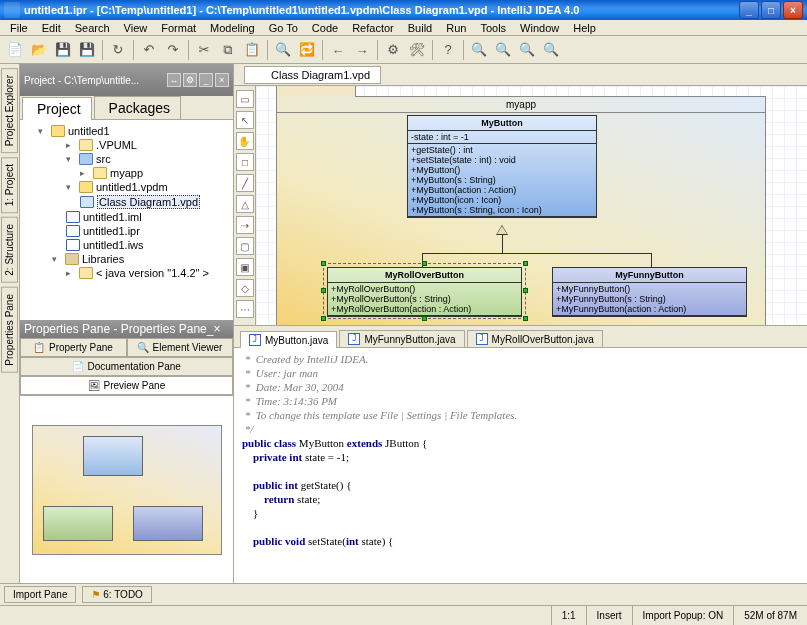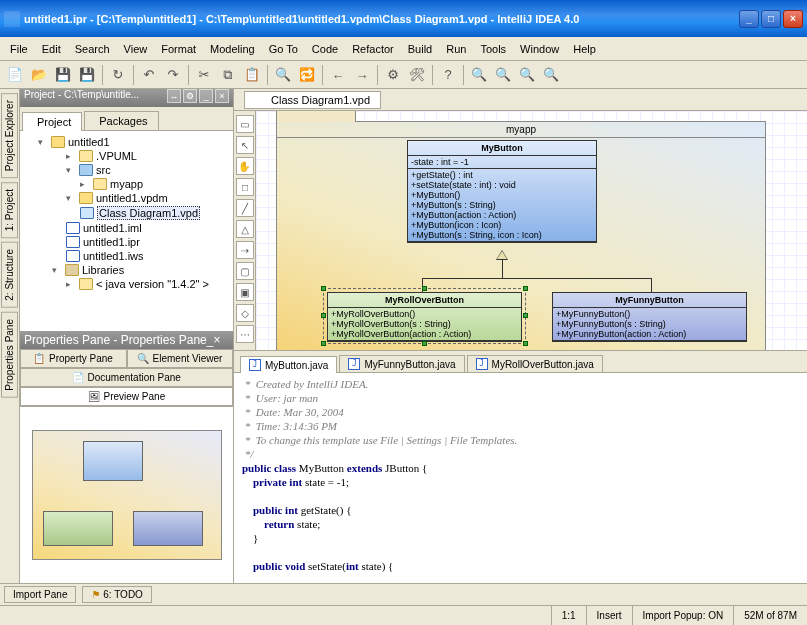--- a/index.html
+++ b/index.html
@@ -10,48 +10,48 @@
     width: 807px;
     height: 625px;
     overflow: hidden;
     display: flex;
     flex-direction: column;
   }
   
   .titlebar {
     background: linear-gradient(to bottom, #0a5ecc, #3a8eee 40%, #268ff5 60%, #0a5ecc);
     color: #fff;
-    height: 37px;
+    height: 20px;
     display: flex;
     align-items: center;
     padding: 0 4px;
     font-weight: bold;
   }
   .titlebar .icon { width: 16px; height: 16px; background:#fff2; margin-right:4px; border-radius:2px; }
   .titlebar .spacer { flex:1; }
   .winbtns { display:flex; gap:2px; }
   .winbtn { width:20px; height:18px; background:linear-gradient(#6fa2e6,#2c69d0); border:1px solid #1a4aa0; border-radius:3px; color:#fff; font-size:10px; display:flex; align-items:center; justify-content:center; }
   .winbtn.close { background:linear-gradient(#f08070,#d04020); border-color:#a02000;}
   
-  .menubar { background:#ece9d8; border-bottom:1px solid #aca899; height:24px; display:flex; align-items:center; padding:0 4px; gap:2px;text-align:center;}
+  .menubar { background:#ece9d8; border-bottom:1px solid #aca899; height:16px; display:flex; align-items:center; padding:0 4px; gap:2px;text-align:center;}
   .menubar span { padding:2px 6px; cursor:default;}
   
   .toolbar { background:#ece9d8; border-bottom:1px solid #aca899; height:28px; display:flex; align-items:center; padding:0 4px; gap:2px;}
   .tbtn { width:22px; height:22px; border:1px solid transparent; display:flex; align-items:center; justify-content:center; color:#555; font-size:13px;}
   .tsep { width:1px; height:20px; background:#aca899; margin:0 2px;}
   
   .mainarea { flex:1; display:flex; overflow:hidden;}
   .sidetabs-left { width:20px; background:#ece9d8; border-right:1px solid #aca899; display:flex; flex-direction:column; align-items:center; padding-top:4px; gap:4px;}
   .sidetab { writing-mode:vertical-rl; transform:rotate(180deg); font-size:10px; padding:6px 2px; border:1px solid #aca899; background:#ece9d8; cursor:default;}
   .leftcol { width:214px; display:flex; flex-direction:column; border-right:1px solid #aca899;}
-  .panel-header { background:linear-gradient(#9b9b9b,#7a7a7a); color:#fff; height:18px; display:flex; align-items:flex-start; padding:0 4px; font-size:10px;}
+  .panel-header { background:linear-gradient(#9b9b9b,#7a7a7a); color:#fff; height:18px; display:flex; align-items:center; padding:16px 4px; font-size:10px;}
   .panel-header .spacer{flex:1;}
   .panel-header .pbtn{ width:14px; height:14px; margin-left:2px; background:#ccc6; border:1px solid #fff8; font-size:9px; display:flex; align-items:center; justify-content:center;}
   .tabsrow { display:flex; background:#ece9d8; border-bottom:1px solid #aca899; height:24px; align-items:flex-end;}
-  .tab { padding:3px 10px; border:1px solid #aca899; border-bottom:none; background:#ece9d8; margin-left:2px; display:flex; align-items:center; gap:4px; font-size:11px;}
+  .tab { padding:3px 10px; border:1px solid #aca899; border-bottom:none; background:#ece9d8; margin-left:2px; display:flex; align-items:center; gap:4px; font-size:14px;}
   .tab.active { background:#fff; position:relative; top:1px;}
   .treepane { flex:1; background:#fff; overflow:auto; padding:4px;}
   .tree ul { list-style:none; padding-left:14px;}
   .tree li { padding:1px 0; white-space:nowrap; display:flex; align-items:center; gap:3px;}
   .tree li.has-children::before { content:"▸"; font-size:9px; color:#666; width:10px; display:inline-block;}
   .tree li.expanded::before { content:"▾";}
   .tree .ficon { width:14px; height:12px; display:inline-block; background:#fce8a0; border:1px solid #c0a040; border-radius:1px;}
   .tree .ficon.folder-open{ background:#fddf80;}
   .tree .ficon.diagram{ background:#cfe6ff; border-color:#4070b0;}
   .tree .ficon.j{ background:#fff; border-color:#3060c0;}

